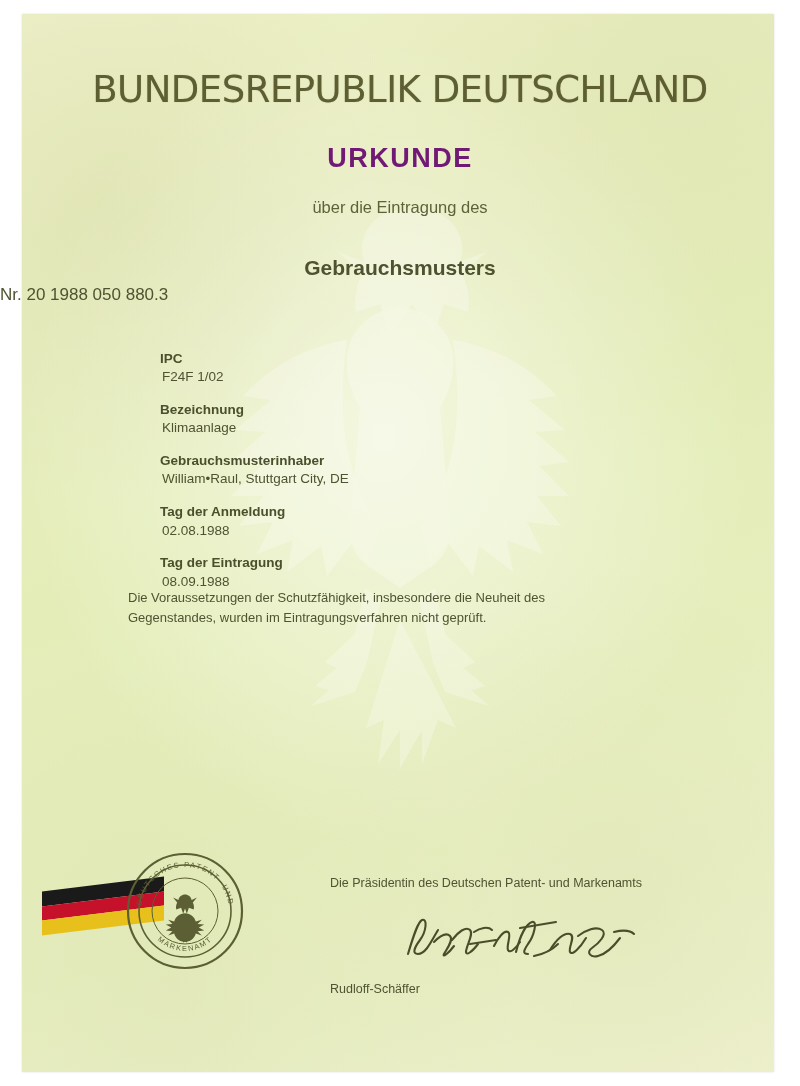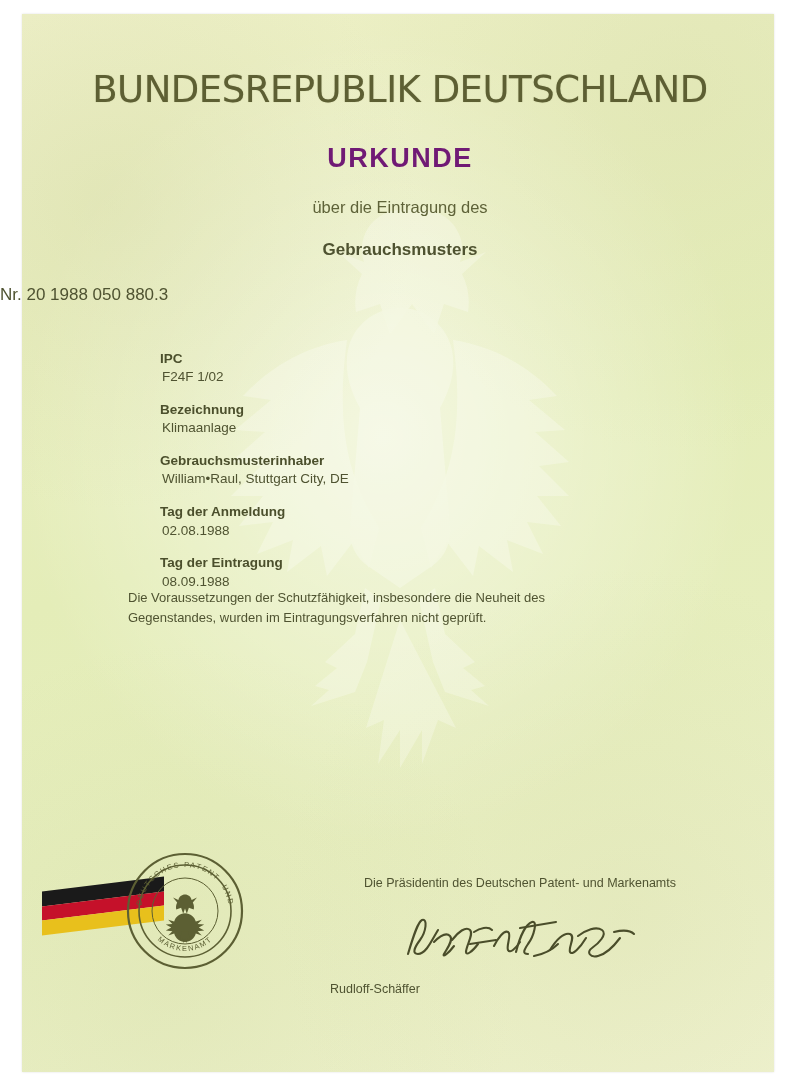--- a/index.html
+++ b/index.html
@@ -97,26 +97,26 @@
     top: 198px;
     left: 0;
     width: 100%;
     text-align: center;
     font-size: 16.5px;
     color: #5e6238;
   }
 
   .line-type {
     position: absolute;
-    top: 240px;
+    top: 256px;
     left: 0;
     width: 100%;
     text-align: center;
     font-weight: bold;
-    font-size: 17px;
+    font-size: 21px;
     color: #4e5230;
   }
 
   .line-number {
     position: absolute;
     top: 285px;
     left: 0;
     width: 100%;
     font-size: 17px;
     color: #4f5331;
@@ -174,21 +174,21 @@
     width: 122px;
     height: 122px;
   }
   .seal svg { display: block; width: 100%; height: 100%; }
 
   .president-line {
     position: absolute;
     left: 330px;
     top: 876px;
     width: 380px;
-    text-align: center;
+    text-align: left;
     font-size: 12.5px;
     color: #4f5331;
   }
 
   .signature {
     position: absolute;
     left: 400px;
     top: 910px;
     width: 240px;
     height: 62px;

